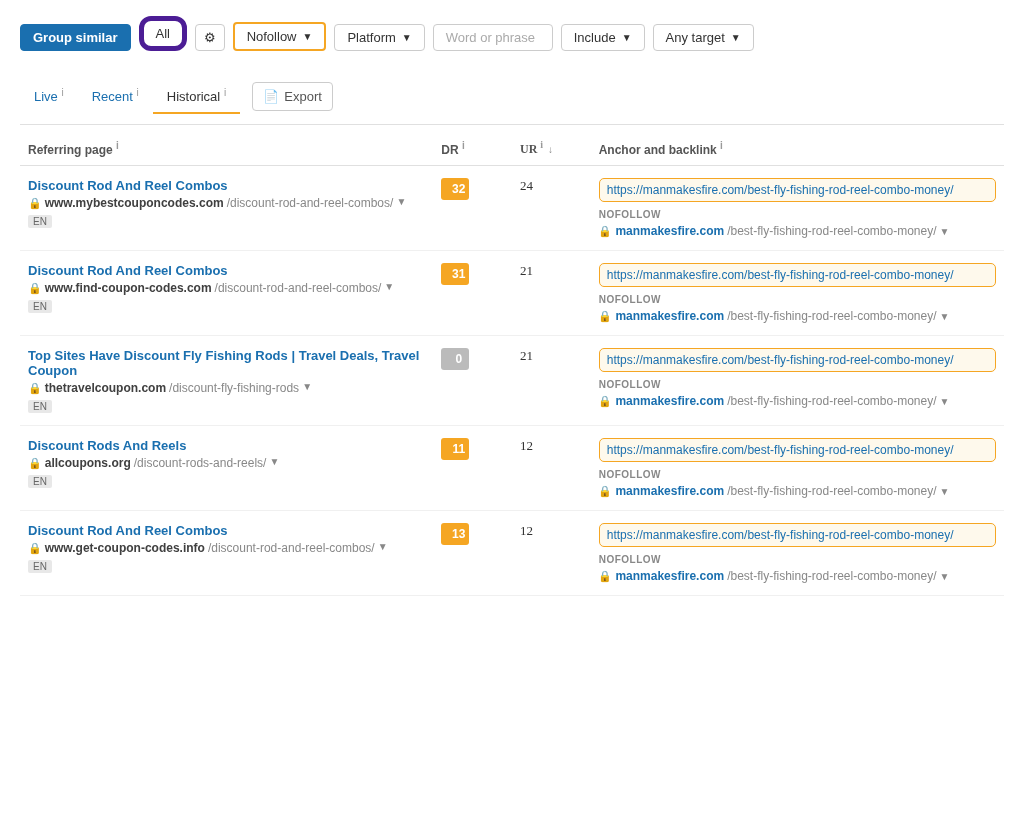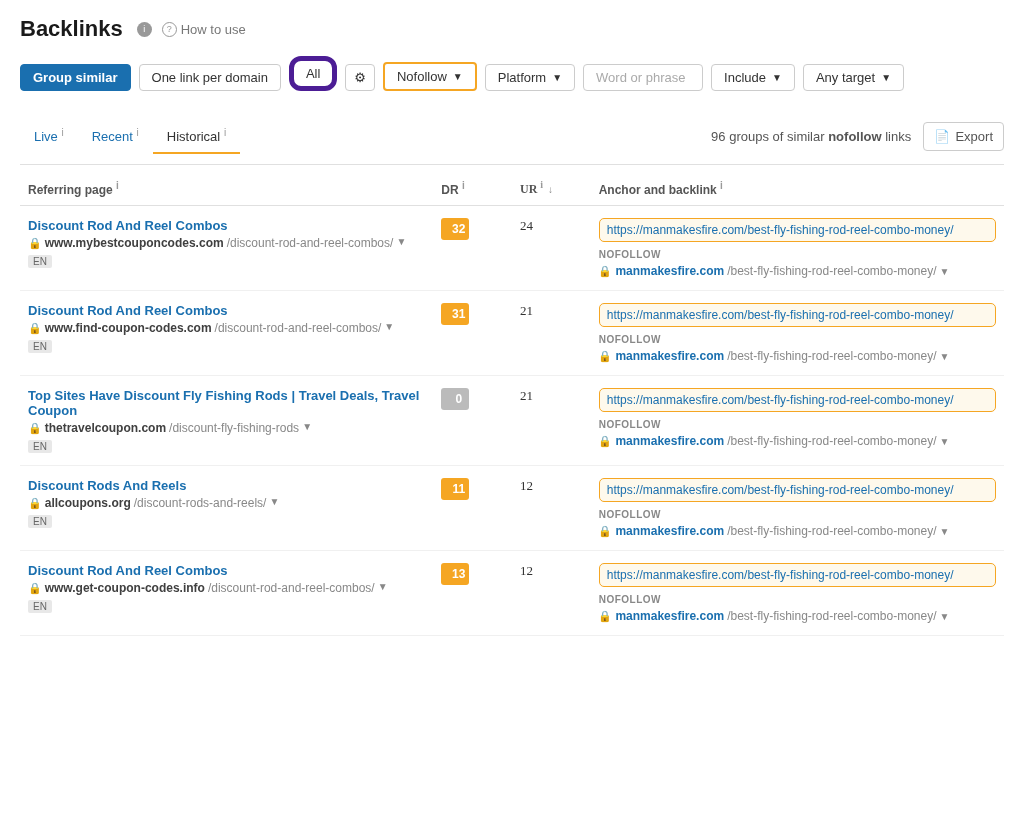--- a/index.html
+++ b/index.html
@@ -60,32 +60,23 @@
     .nofollow-badge { display: inline-block; font-size: 10px; font-weight: 700; color: #888; letter-spacing: 0.5px; margin: 2px 0 4px; }
     .anchor-domain { display: flex; align-items: center; gap: 3px; font-size: 12px; flex-wrap: wrap; }
     .anchor-domain .url-base { color: #1a6faf; font-weight: 600; }
     .anchor-domain .url-path { color: #888; }
   </style>
 </head>
 <body>
 
 <div class="page">
 
-  <div class="header">
-    <span class="page-title">Backlinks</span>
-    <span class="info-icon">i</span>
-    <span class="how-to-use">
-      <span class="question-icon">?</span>
-      <span>How to use</span>
-    </span>
-  </div>
 
   <div class="toolbar">
     <button class="btn btn-primary">Group similar</button>
-    <button class="btn">One link per domain</button>
     <button class="all-label">All</button>
     <button class="btn gear-btn">⚙</button>
     <button class="btn btn-orange-outline">
       <span>Nofollow</span>
       <span class="chevron">▼</span>
     </button>
     <button class="btn">
       <span>Platform</span>
       <span class="chevron">▼</span>
     </button>
@@ -107,23 +98,20 @@
       <span>Live</span>
       <span class="tab-info">i</span>
     </div>
     <div class="tab">
       <span>Recent</span>
       <span class="tab-info">i</span>
     </div>
     <div class="tab active">
       <span>Historical</span>
       <span class="tab-info">i</span>
-    </div>
-    <div class="group-count">
-      <span>96 groups of similar </span><strong>nofollow</strong><span> links</span>
     </div>
     <div class="export-btn">
       <span>📄</span>
       <span>Export</span>
     </div>
   </div>
 
   <div class="table-container">
     <table>
       <thead>

